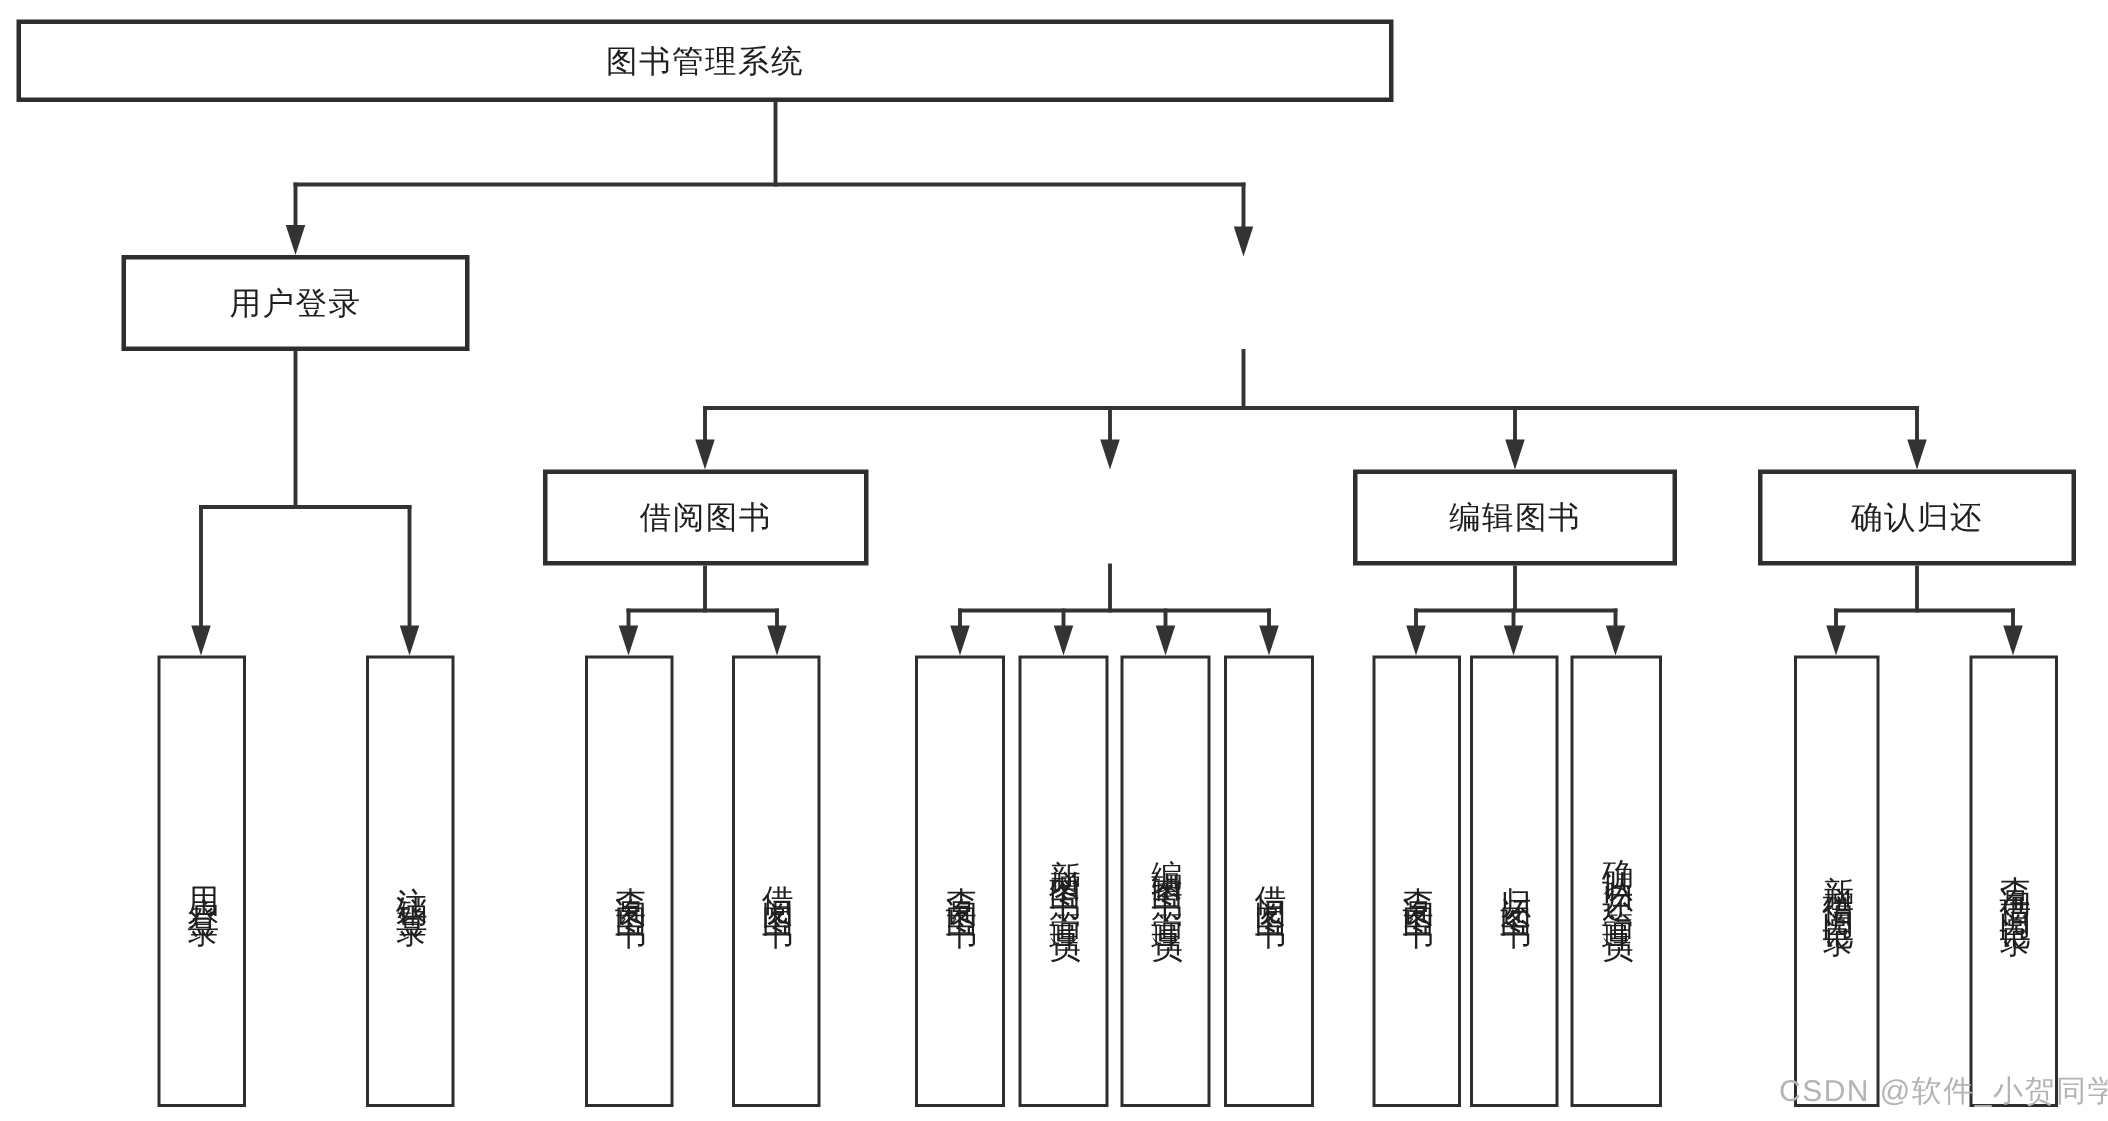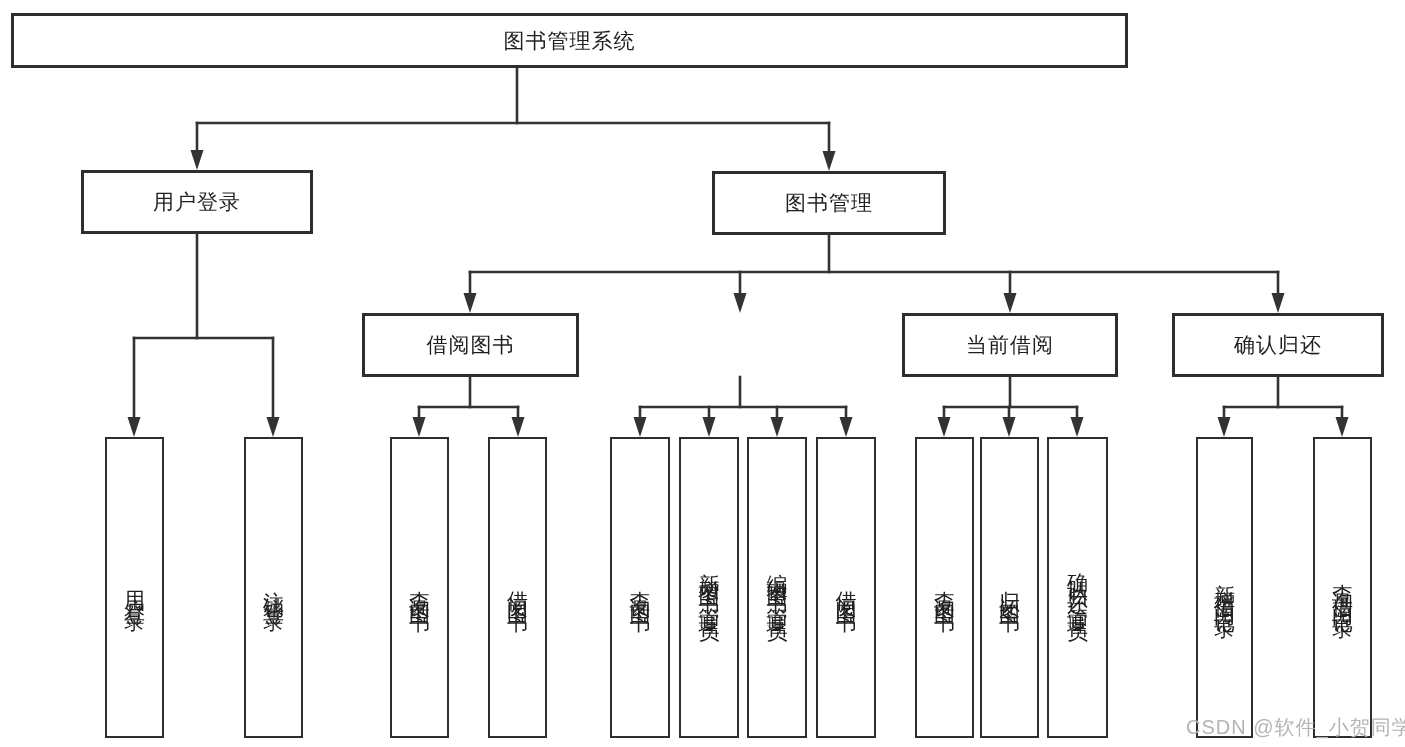--- a/index.html
+++ b/index.html
@@ -101,36 +101,33 @@
       <polygon points="777,437 770.5,417 783.5,417"></polygon>
       <polygon points="846,437 839.5,417 852.5,417"></polygon>
       <polygon points="944,437 937.5,417 950.5,417"></polygon>
       <polygon points="1009,437 1002.5,417 1015.5,417"></polygon>
       <polygon points="1077,437 1070.5,417 1083.5,417"></polygon>
       <polygon points="1224,437 1217.5,417 1230.5,417"></polygon>
       <polygon points="1342,437 1335.5,417 1348.5,417"></polygon>
     </g>
   </svg>
 
-  <div class="box hbox" style="left:11px;top:13px;width:1117px;height:55px">
+  <div class="box hbox" style="left:11px;top:13px;width:918px;height:55px">
     <span>图书管理系统</span>
   </div>
 
   <div class="box hbox" style="left:81px;top:170px;width:232px;height:64px">
     <span>用户登录</span>
   </div>
-  <div class="box hbox" style="left:712px;top:171px;width:234px;height:64px">
-    <span>图书管理</span>
-  </div>
 
   <div class="box hbox" style="left:362px;top:313px;width:217px;height:64px">
     <span>借阅图书</span>
   </div>
   <div class="box hbox" style="left:902px;top:313px;width:216px;height:64px">
-    <span>当前借阅</span>
+    <span>编辑图书</span>
   </div>
   <div class="box hbox" style="left:1172px;top:313px;width:212px;height:64px">
     <span>确认归还</span>
   </div>
 
   <div class="box vbox" style="left:105px;width:59px">
     <span class="vtext">用户登录</span>
   </div>
   <div class="box vbox" style="left:244px;width:59px">
     <span class="vtext">注销登录</span>

